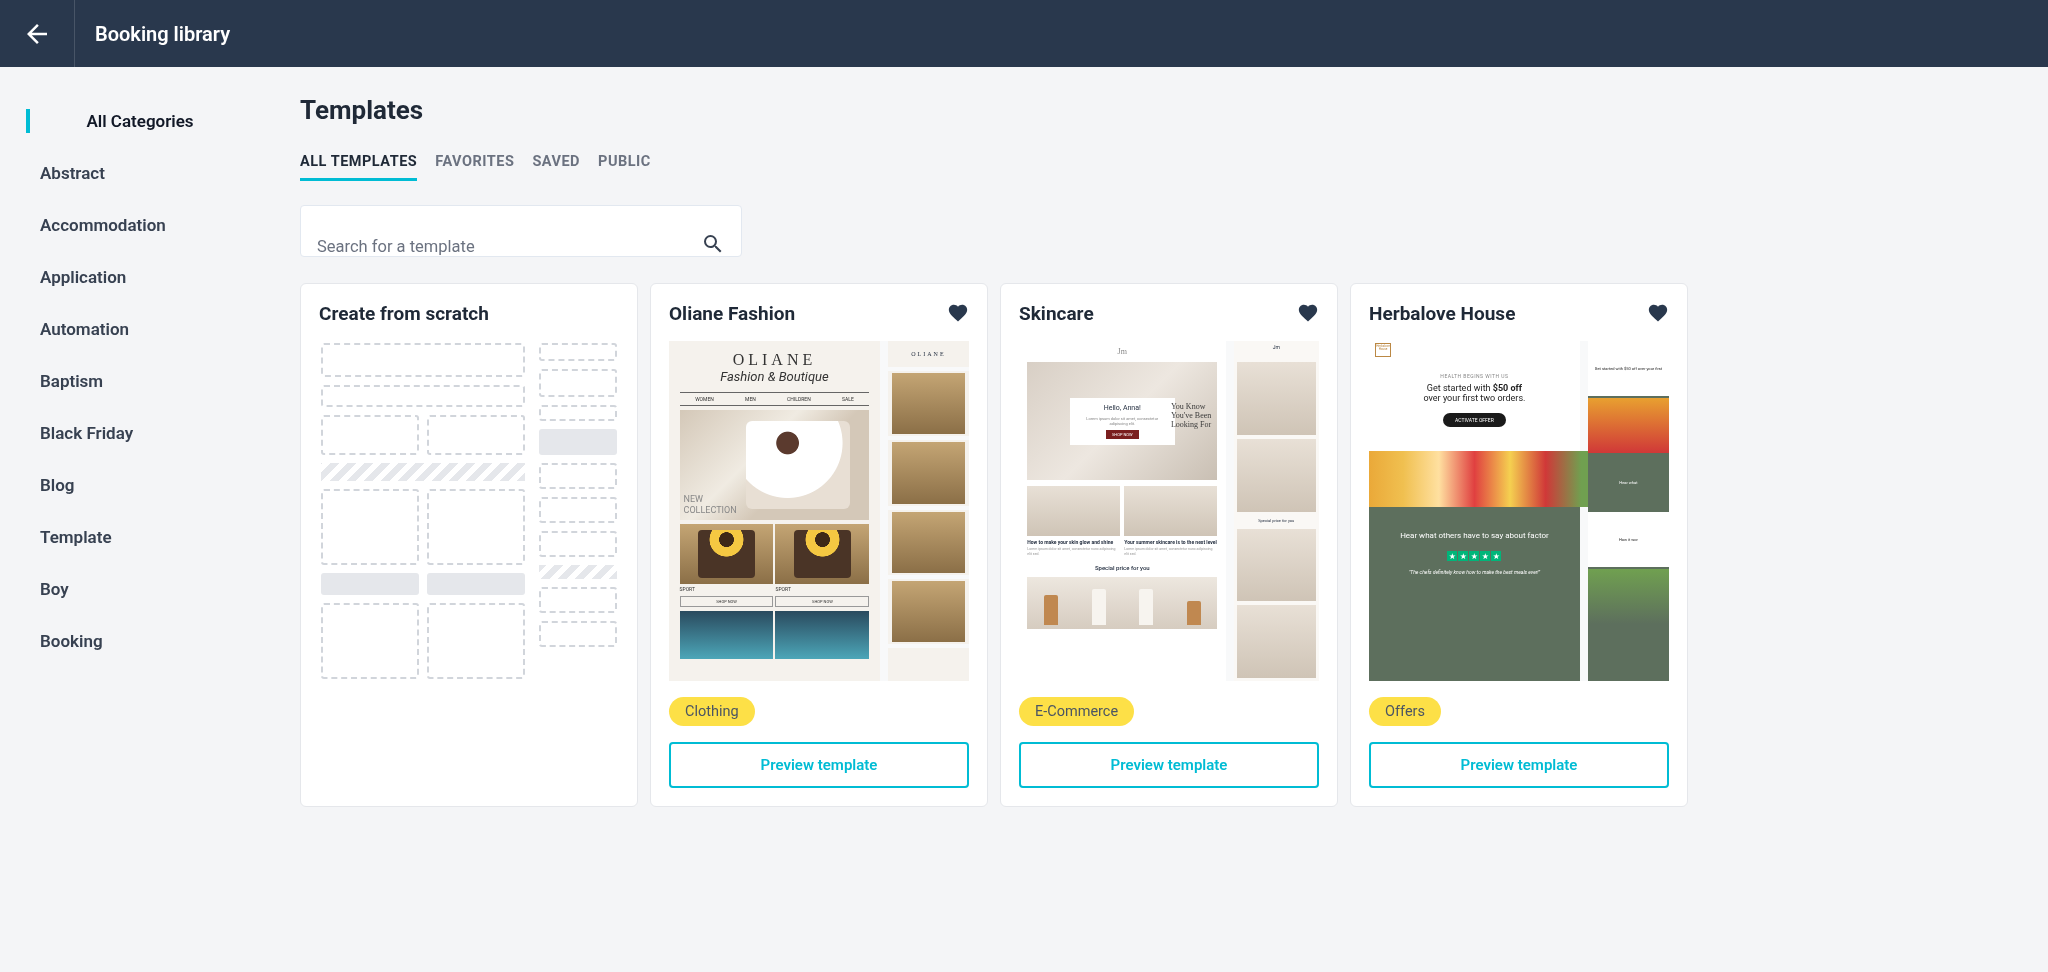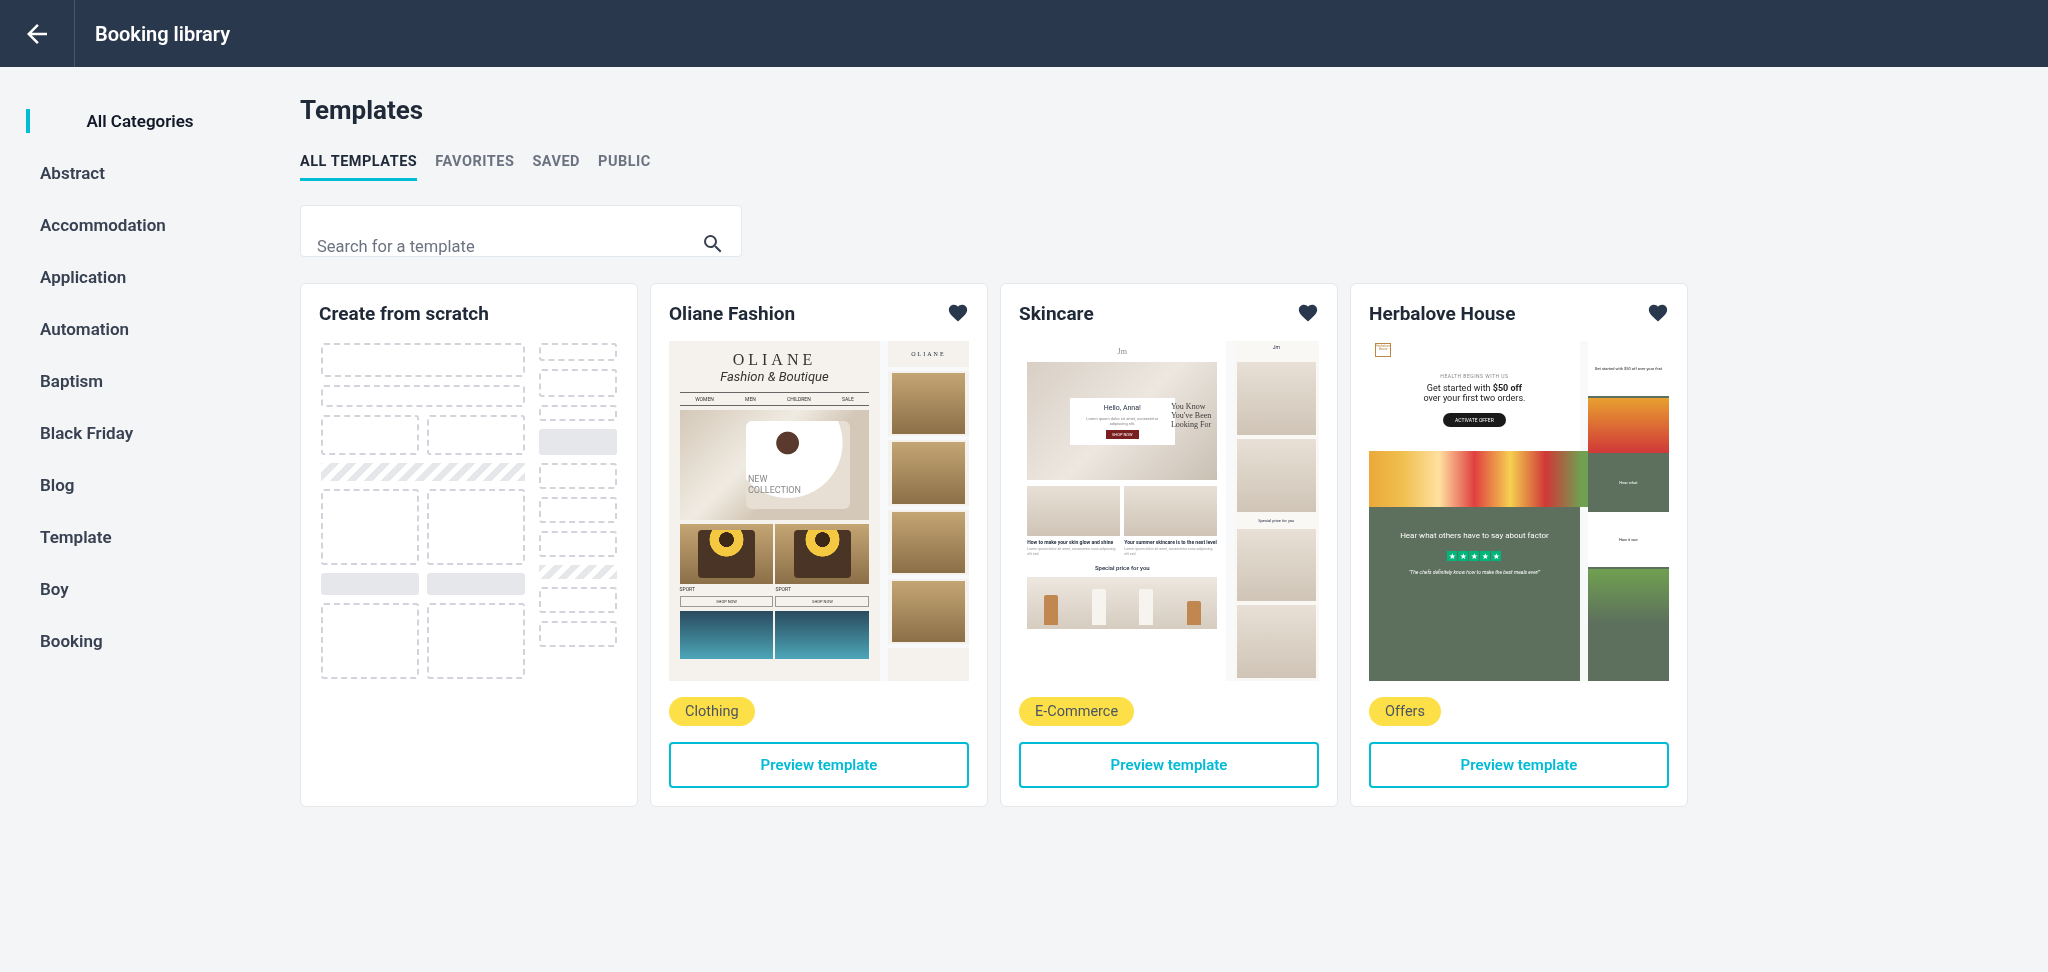--- a/index.html
+++ b/index.html
@@ -232,21 +232,21 @@
       background: #f5f2ed;
       display: flex;
       flex-direction: column;
       font-size: 7px;
       align-items: center;
       color: #333;
     }
     .oliane-logo { font-size: 16px; letter-spacing: 4px; margin-top: 10px; font-family: serif; font-weight: 400;}
     .oliane-sub { font-size: 13px; font-style: italic; margin-bottom: 8px;}
     .oliane-nav { width: 90%; border-top:1px solid #666; border-bottom:1px solid #666; display:flex; justify-content:space-around; padding:3px 0; font-size:5px; margin-bottom: 4px;}
-    .oliane-hero { width:90%; height:110px; background: linear-gradient(135deg, #d4c8b8, #f0ebe2 40%, #d4c8b8 60%); position: relative; display:flex; align-items:flex-end; padding:24px;justify-content:center;}
+    .oliane-hero { width:90%; height:110px; background: linear-gradient(135deg, #d4c8b8, #f0ebe2 40%, #d4c8b8 60%); position: relative; display:flex; align-items:flex-end; padding:4px;}
     .oliane-hero-person { position:absolute; right:10%; top:10%; width:55%; height:80%; background: radial-gradient(circle at 40% 25%, #5b3a2e 12%, #fff 13% 60%, transparent 61%), #e8dfd4; border-radius: 6px;}
     .oliane-hero-text { font-size: 9px; color:#888; line-height:1.2; z-index:1;}
     .oliane-two { width:90%; display:flex; gap:2px; margin-top:4px;}
     .oliane-two > div { flex:1; height:60px; background: linear-gradient(#c4a574, #8b6f47); position:relative;}
     .oliane-two > div::after { content:""; position:absolute; inset:10% 20%; background: radial-gradient(circle at 50% 20%, #3d2817 15%, #f5c842 16% 35%, #4a3426 36%); border-radius:4px;}
     .oliane-label { width:90%; display:flex; gap:2px; margin-top:2px; font-size:5px;}
     .oliane-label > div { flex:1; text-align:left;}
     .oliane-btn-row { width:90%; display:flex; gap:2px; margin-top:4px;}
     .oliane-btn-row > div { flex:1; text-align:center; border:1px solid #999; padding:2px; font-size:4px;}
     .oliane-bot { width:90%; height:48px; margin-top:4px; display:flex; gap:2px;}

